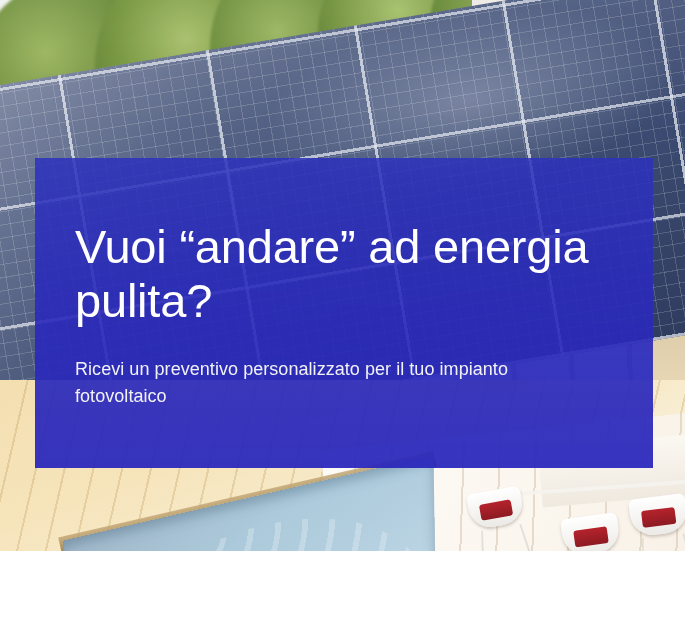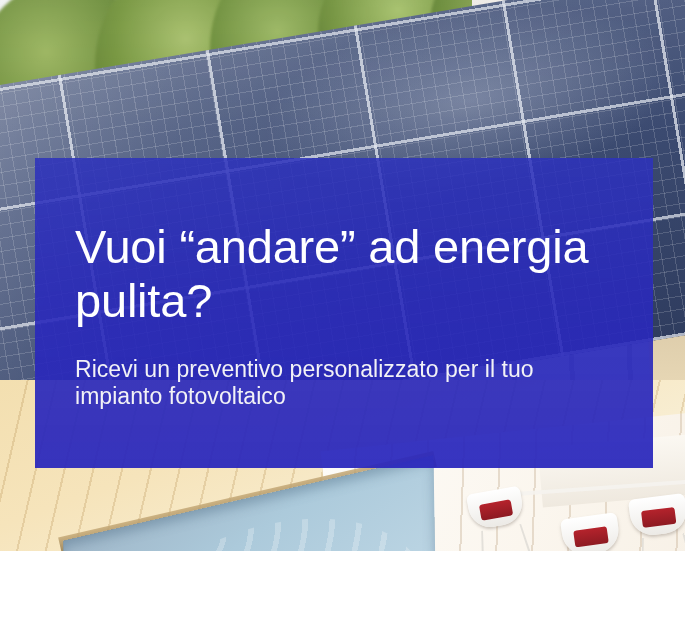--- a/index.html
+++ b/index.html
@@ -329,21 +329,21 @@
     font-size: 47px;
     line-height: 54px;
     letter-spacing: -0.2px;
   }
 
   .hero-sub {
     margin: 28px 0 0 0;
     color: #f2f2f6;
     font-family: "Liberation Sans", sans-serif;
     font-weight: 400;
-    font-size: 23px;
+    font-size: 18px;
     line-height: 27px;
     letter-spacing: 0.05px;
     max-width: 520px;
   }
 </style>
 </head>
 <body>
 
 <div class="hero">
 

